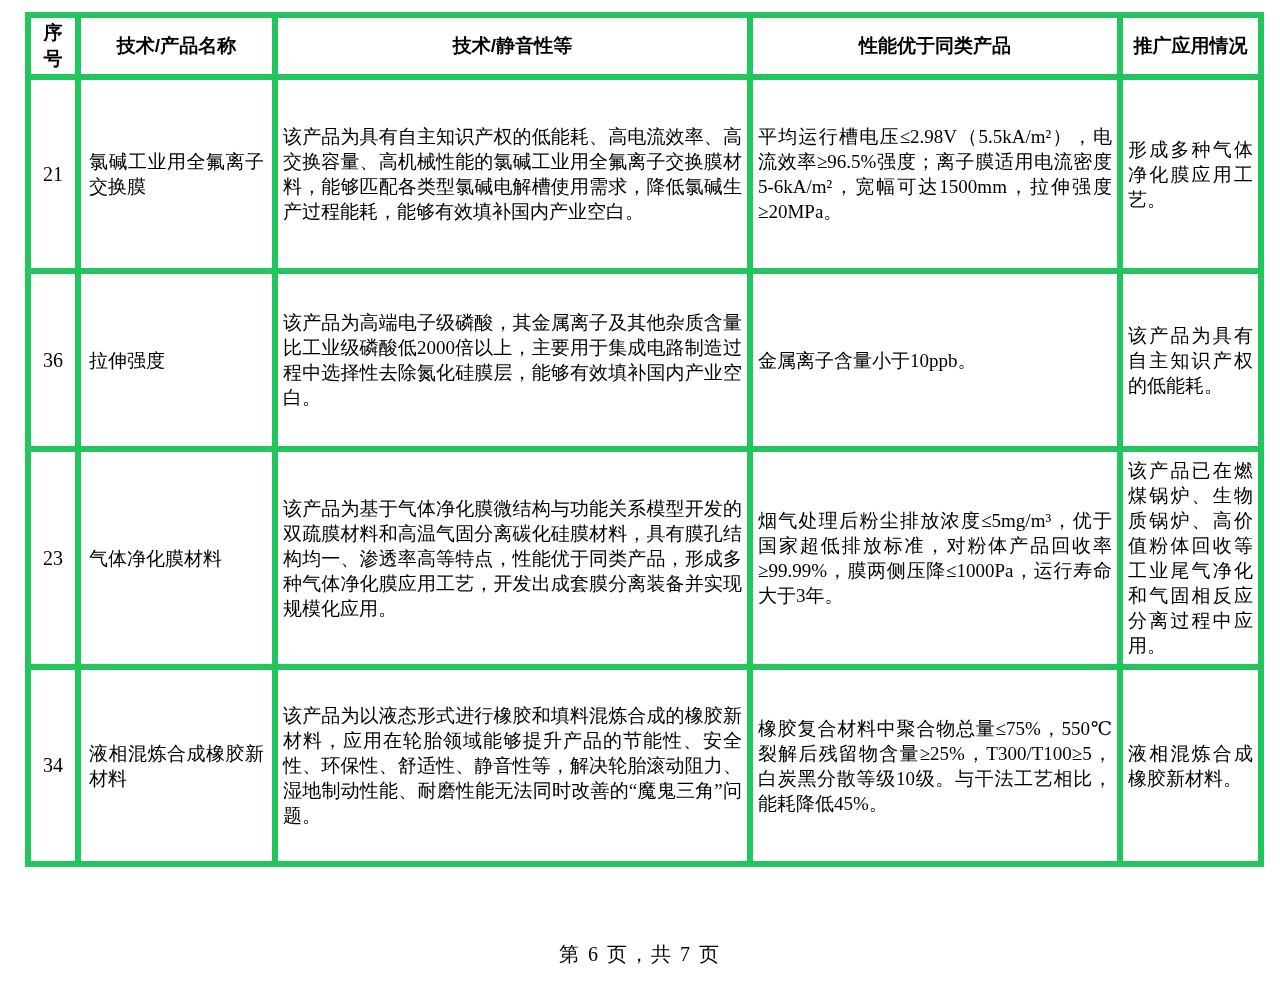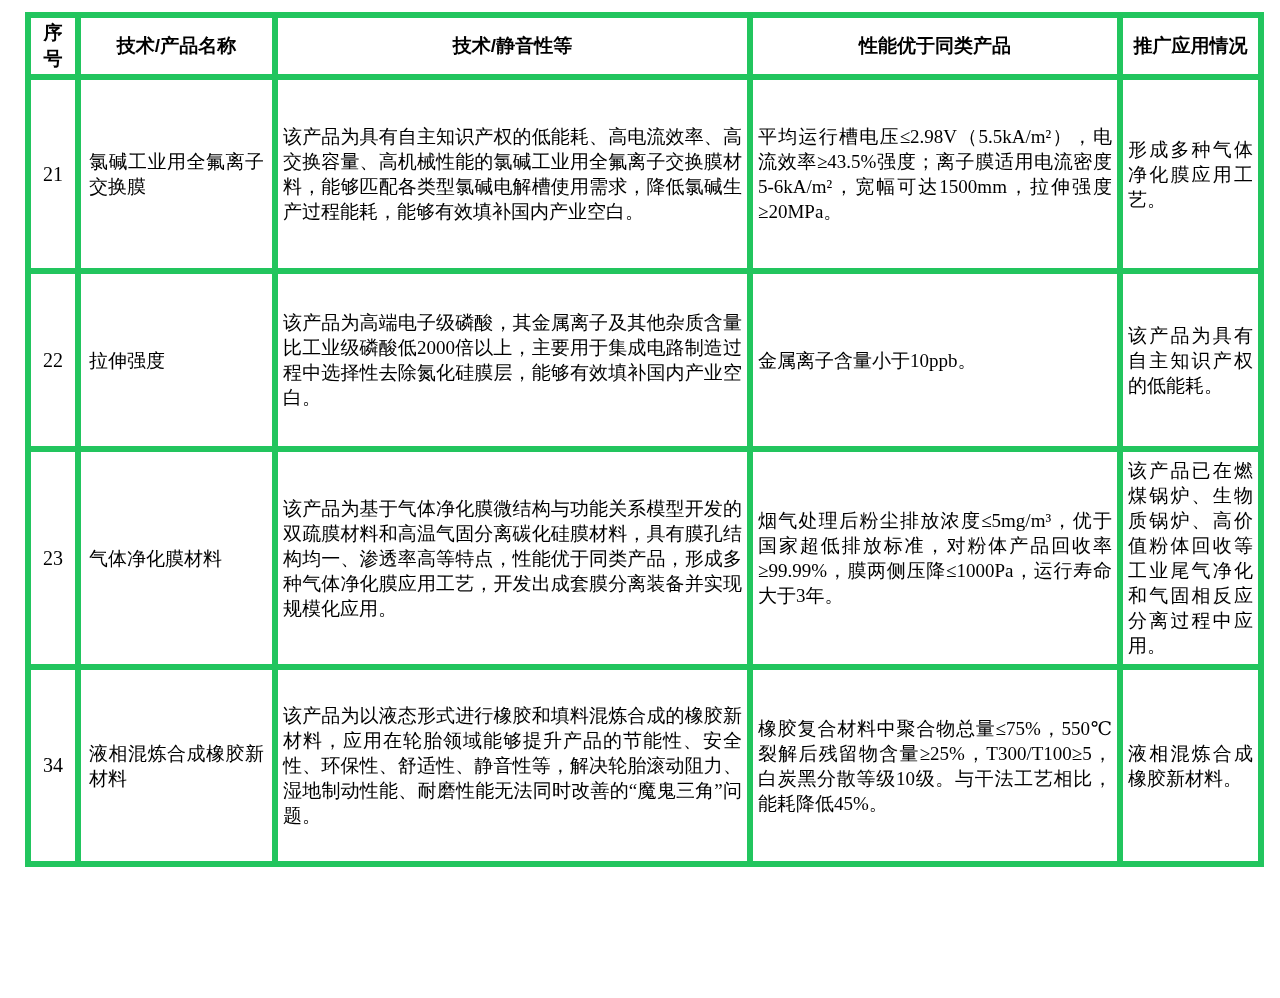--- a/index.html
+++ b/index.html
@@ -85,25 +85,25 @@
         <th>技术/静音性等</th>
         <th>性能优于同类产品</th>
         <th>推广应用情况</th>
       </tr>
     </thead>
     <tbody>
       <tr class="row-21">
         <td class="cell-no">21</td>
         <td class="cell-name">氯碱工业用全氟离子交换膜</td>
         <td class="cell-intro">该产品为具有自主知识产权的低能耗、高电流效率、高交换容量、高机械性能的氯碱工业用全氟离子交换膜材料，能够匹配各类型氯碱电解槽使用需求，降低氯碱生产过程能耗，能够有效填补国内产业空白。</td>
-        <td class="cell-ind">平均运行槽电压≤2.98V（5.5kA/m²），电流效率≥43.5%强度；离子膜适用电流密度5-6kA/m²，宽幅可达1500mm，拉伸强度≥20MPa。</td>
+        <td class="cell-ind">平均运行槽电压≤2.98V（5.5kA/m²），电流效率≥96.5%强度；离子膜适用电流密度5-6kA/m²，宽幅可达1500mm，拉伸强度≥20MPa。</td>
         <td class="cell-app">形成多种气体净化膜应用工艺。</td>
       </tr>
       <tr class="row-22">
-        <td class="cell-no">22</td>
+        <td class="cell-no">36</td>
         <td class="cell-name">拉伸强度</td>
         <td class="cell-intro">该产品为高端电子级磷酸，其金属离子及其他杂质含量比工业级磷酸低2000倍以上，主要用于集成电路制造过程中选择性去除氮化硅膜层，能够有效填补国内产业空白。</td>
         <td class="cell-ind">金属离子含量小于10ppb。</td>
         <td class="cell-app">该产品为具有自主知识产权的低能耗。</td>
       </tr>
       <tr class="row-23">
         <td class="cell-no">23</td>
         <td class="cell-name">气体净化膜材料</td>
         <td class="cell-intro">该产品为基于气体净化膜微结构与功能关系模型开发的双疏膜材料和高温气固分离碳化硅膜材料，具有膜孔结构均一、渗透率高等特点，性能优于同类产品，形成多种气体净化膜应用工艺，开发出成套膜分离装备并实现规模化应用。</td>
         <td class="cell-ind">烟气处理后粉尘排放浓度≤5mg/m³，优于国家超低排放标准，对粉体产品回收率≥99.99%，膜两侧压降≤1000Pa，运行寿命大于3年。</td>
@@ -112,14 +112,17 @@
       <tr class="row-24">
         <td class="cell-no">34</td>
         <td class="cell-name">液相混炼合成橡胶新材料</td>
         <td class="cell-intro">该产品为以液态形式进行橡胶和填料混炼合成的橡胶新材料，应用在轮胎领域能够提升产品的节能性、安全性、环保性、舒适性、静音性等，解决轮胎滚动阻力、湿地制动性能、耐磨性能无法同时改善的“魔鬼三角”问题。</td>
         <td class="cell-ind">橡胶复合材料中聚合物总量≤75%，550℃裂解后残留物含量≥25%，T300/T100≥5，白炭黑分散等级10级。与干法工艺相比，能耗降低45%。</td>
         <td class="cell-app">液相混炼合成橡胶新材料。</td>
       </tr>
     </tbody>
   </table>
 
+  <div class="page-footer">
+    <span>第 6 页，共 7 页</span>
+  </div>
 
 </div>
 
 </body></html>

